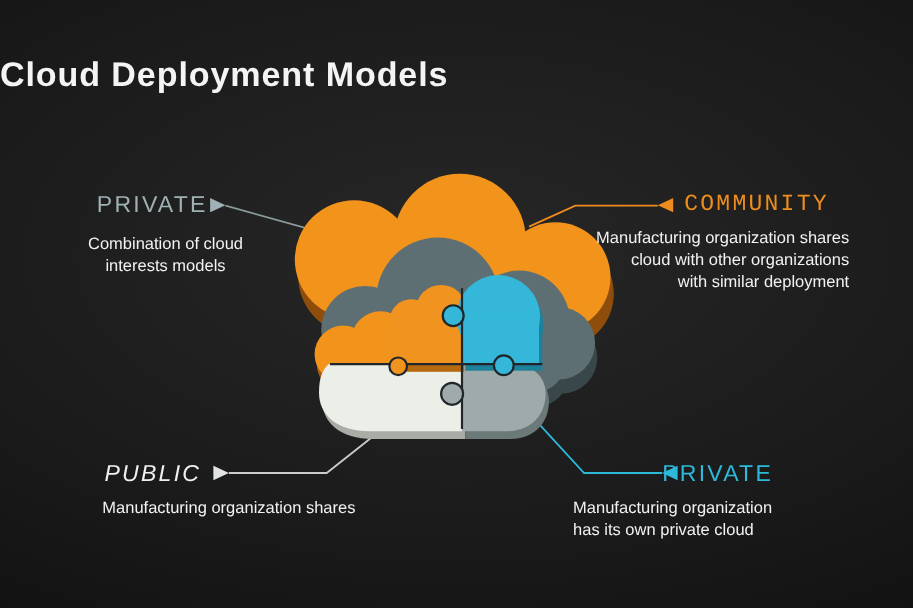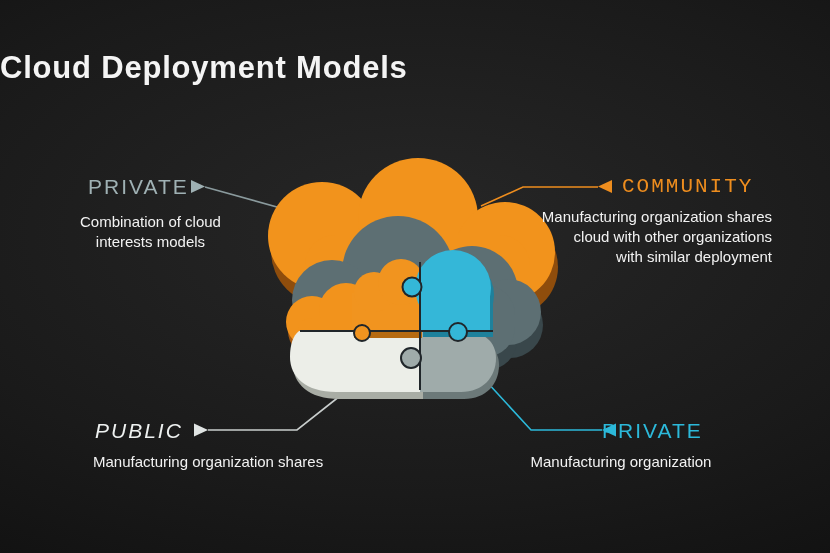--- a/index.html
+++ b/index.html
@@ -18,21 +18,21 @@
     line-height: 21px; white-space: nowrap; font-weight: 400;
   }
   .label.hybrid    { left: 88px;  top: 176px; color: #9FB1B4; }
   .label.community { left: 622px; top: 176px; color: #EE8D1E; font-family: Liberation Mono, monospace; }
   .label.public    { left: 95px;  top: 420px; color: #EEF1F0; font-style: italic; }
   .label.private   { left: 602px; top: 420px; color: #2CB9DA; }
   .desc { position: absolute; font-size: 15px; line-height: 20px; color: #f2f2f2; }
   .desc.hybrid    { left: 80px;  top: 212px; text-align: center; }
   .desc.community { right: 58px; top: 207px; text-align: right; }
   .desc.public    { left: 93px;  top: 452px; text-align: left; }
-  .desc.private   { left: 521px; top: 452px; width: 200px; text-align: center; }
+  .desc.private   { left: 521px; top: 452px; width: 200px; text-align: left; }
 </style>
 </head>
 <body>
 
 <div class="stage">
 
   <svg class="art" width="830" height="553" viewBox="0 0 830 553">
 
     <g fill="none" stroke-width="1.6">
       <polyline points="205,187 302,214" stroke="#8a9a9d"></polyline>
@@ -160,15 +160,16 @@
     <div>cloud with other organizations</div>
     <div>with similar deployment</div>
   </div>
 
   <div class="desc public">
     <div>Manufacturing organization shares</div>
   </div>
 
   <div class="desc private">
     <div>Manufacturing organization</div>
+    <div>has its own private cloud</div>
   </div>
 
 </div>
 
 </body></html>

